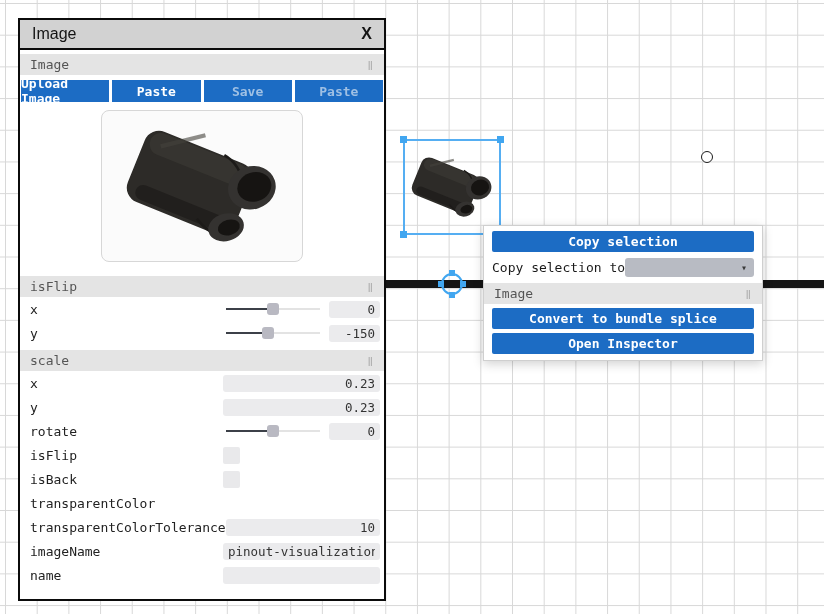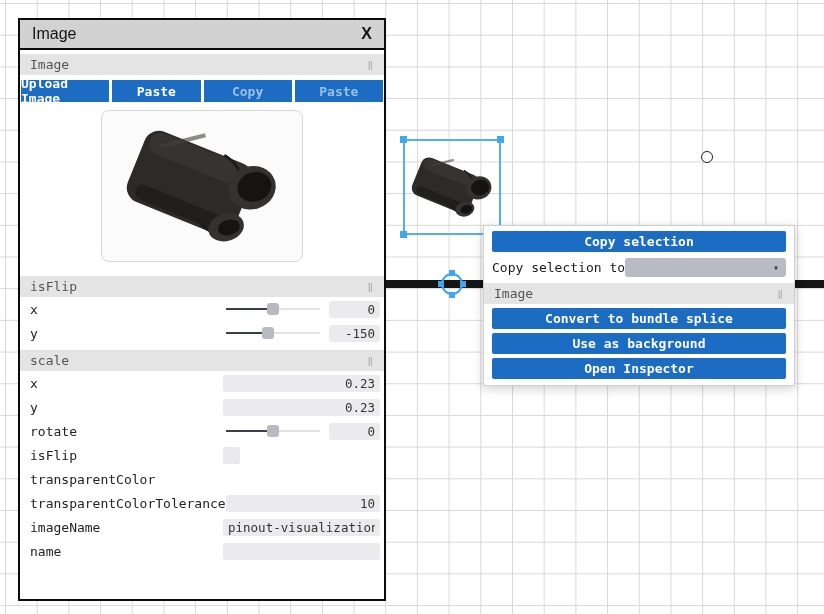--- a/index.html
+++ b/index.html
@@ -76,21 +76,21 @@
 
   .slider { width:94px; height:12px; position:relative; margin-left:auto; margin-right:9px; cursor:pointer; }
   .slider .track { position:absolute; left:0; right:0; top:5px; height:2px; background:#e3e3e3; }
   .slider .fill { position:absolute; left:0; top:5px; height:2px; background:#3c4048; }
   .slider .thumb { position:absolute; top:0; width:12px; height:12px; background:#b9b9c2;
                    border-radius:3px; transform:translateX(-6px); }
 
   .checkbox { width:17px; height:17px; background:#e9e9eb; border-radius:2px; cursor:pointer; }
 
   
-  .menu { position:absolute; left:483px; top:225px; width:312px; background:#fff;
+  .menu { position:absolute; left:483px; top:225px; width:280px; background:#fff;
           border:1px solid #cfcfcf; box-shadow:0 3px 10px rgba(0,0,0,0.18); z-index:20; padding-bottom:6px; }
   .menu-btn { margin:4px 8px 0; height:21px; background:#1c6cc4; color:#fff; font-weight:bold; font-size:13px;
               display:flex; align-items:center; justify-content:center; border-radius:2px; cursor:pointer; }
   .menu-btn.first { margin-top:5px; }
   .copy-row { display:flex; align-items:center; margin:6px 8px 6px; }
   .copy-row .lbl { font-size:13px; color:#1a1a1a; }
   .select { margin-left:auto; width:162px; height:19px; background:#b8bbc3; border-radius:3px;
             position:relative; cursor:pointer; font-size:12px; color:#333; line-height:19px; padding:0 18px 0 6px; }
   .select .arrow { position:absolute; right:7px; top:0; font-size:10px; color:#3a3a3a; }
   .menu .sec { margin-top:2px; }
@@ -149,21 +149,21 @@
   </div>
 
   <div class="sec first">
     <span>Image</span>
     <span class="collapse">‖</span>
   </div>
 
   <div class="toolbar">
     <div class="tb-btn">Upload Image</div>
     <div class="tb-btn">Paste</div>
-    <div class="tb-btn disabled">Copy</div>
+    <div class="tb-btn disabled">Save</div>
     <div class="tb-btn disabled">Paste</div>
   </div>
 
   <div class="preview">
     <svg width="172" height="138" viewBox="0 0 200 160">
         <use href="#boot"></use>
       </svg>
   </div>
 
   <div class="sec coords">
@@ -214,20 +214,24 @@
       <span class="thumb" style="left:50%"></span>
     </div>
     <input class="input num val" value="0" style="">
   </div>
 
   <div class="row">
     <span class="lbl lbl-wide">isFlip</span>
     <div class="checkbox"></div>
   </div>
 
+  <div class="row">
+    <span class="lbl lbl-wide">isBack</span>
+    <div class="checkbox"></div>
+  </div>
 
   <div class="row">
     <span class="lbl lbl-wide">transparentColor</span>
   </div>
 
   <div class="row">
     <span class="lbl lbl-wide">transparentColorTolerance</span>
     <input class="input num wide" value="10" style="">
   </div>
 
@@ -252,15 +256,14 @@
       <span class="arrow">▾</span>
     </div>
   </div>
 
   <div class="sec">
     <span>Image</span>
     <span class="collapse">‖</span>
   </div>
 
   <div class="menu-btn">Convert to bundle splice</div>
-  <div class="menu-btn">Use as background</div>
   <div class="menu-btn">Open Inspector</div>
 </div>
 
 </body></html>

